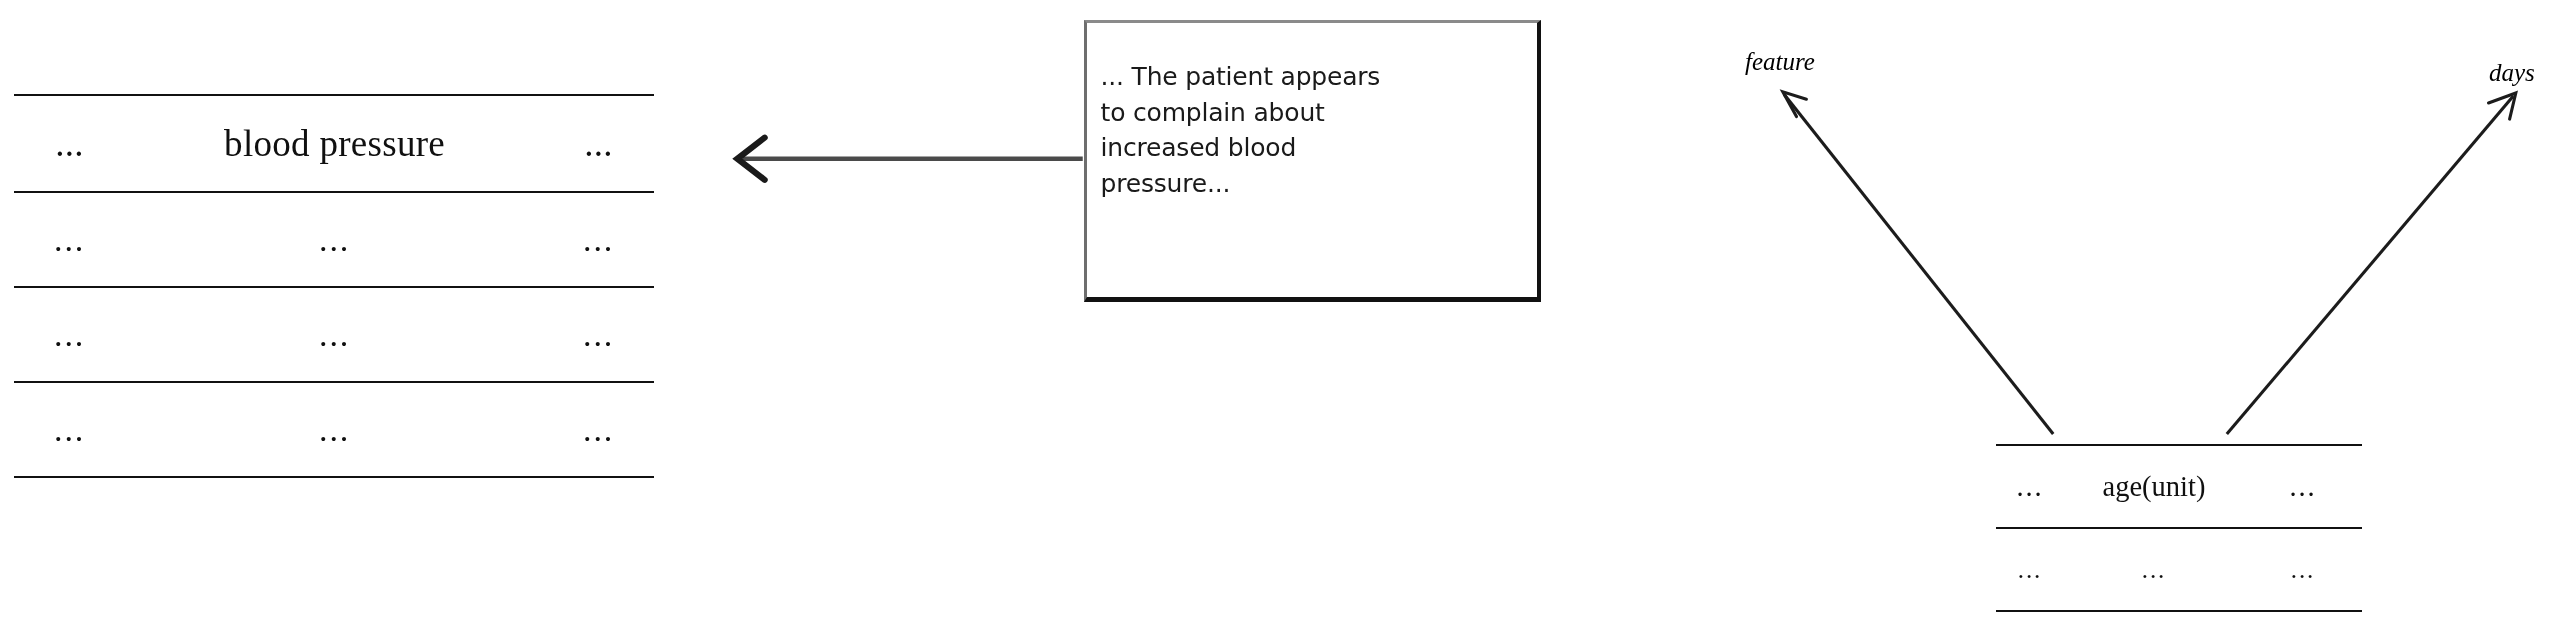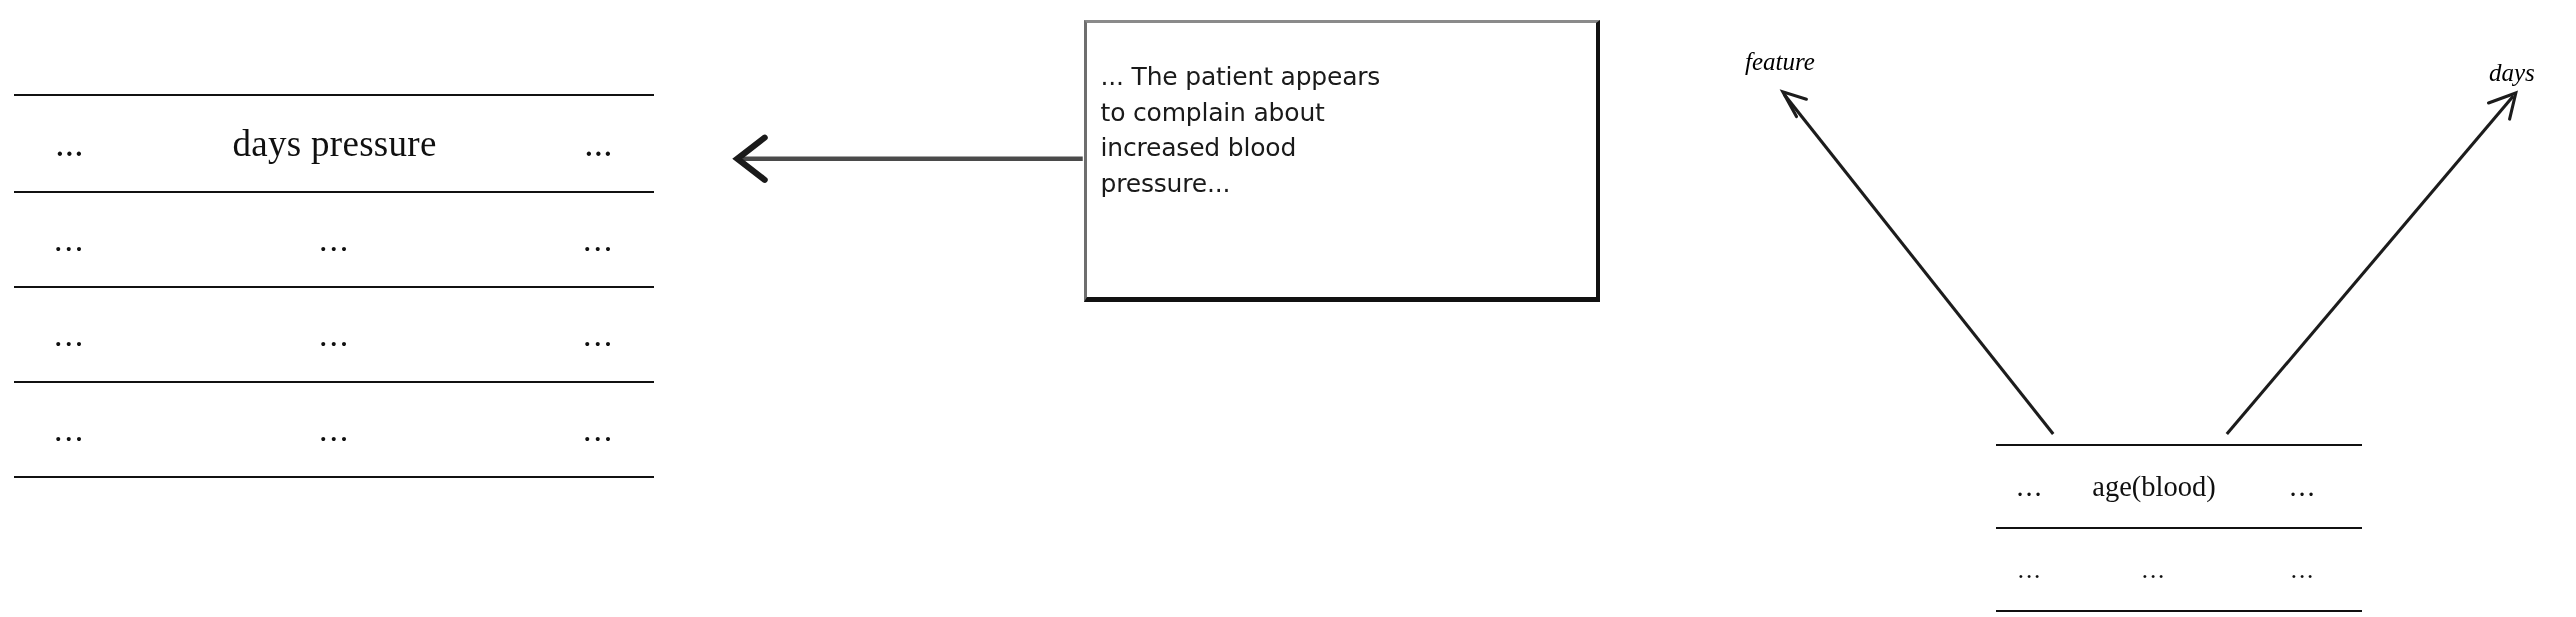--- a/index.html
+++ b/index.html
@@ -48,21 +48,21 @@
   #right-table td.c-mid   { width: 180px; }
   #right-table td.c-last  { width: 118px; }
   #right-table .hdr td { font-size: 28.5px; }
   #right-table .ell { font-size: 25px; letter-spacing: 1.9px; }
 
   
   #note-box {
     position: absolute;
     left: 1084px;
     top: 20px;
-    width: 516px;
+    width: 457px;
     height: 282px;
     background: #ffffff;
     box-sizing: border-box;
     border-top: 3.1px solid #8a8a8a;
     border-left: 3.1px solid #6e6e6e;
     border-right: 4.3px solid #111111;
     border-bottom: 5px solid #111111;
   }
   #note-text {
     position: absolute;
@@ -101,21 +101,21 @@
 </style>
 </head>
 <body>
 
 <div id="canvas">
 
   <table class="dtable" id="left-table">
     <tbody>
         <tr class="hdr">
       <td class="c-first ell">...</td>
-      <td class="c-mid">days pressure</td>
+      <td class="c-mid">blood pressure</td>
       <td class="c-last ell">...</td>
     </tr>
     <tr>
       <td class="c-first ell">...</td>
       <td class="c-mid ell">...</td>
       <td class="c-last ell">...</td>
     </tr>
     <tr>
       <td class="c-first ell">...</td>
       <td class="c-mid ell">...</td>
@@ -136,21 +136,21 @@
 pressure...</div>
   </div>
 
   <div class="anno-label" id="label-feature">feature</div>
   <div class="anno-label" id="label-unit">days</div>
 
   <table class="dtable" id="right-table">
     <tbody>
         <tr class="hdr">
       <td class="c-first ell">...</td>
-      <td class="c-mid">age(blood)</td>
+      <td class="c-mid">age(unit)</td>
       <td class="c-last ell">...</td>
     </tr>
     <tr>
       <td class="c-first ell">...</td>
       <td class="c-mid ell">...</td>
       <td class="c-last ell">...</td>
     </tr>
   </tbody>
     </table>
 

